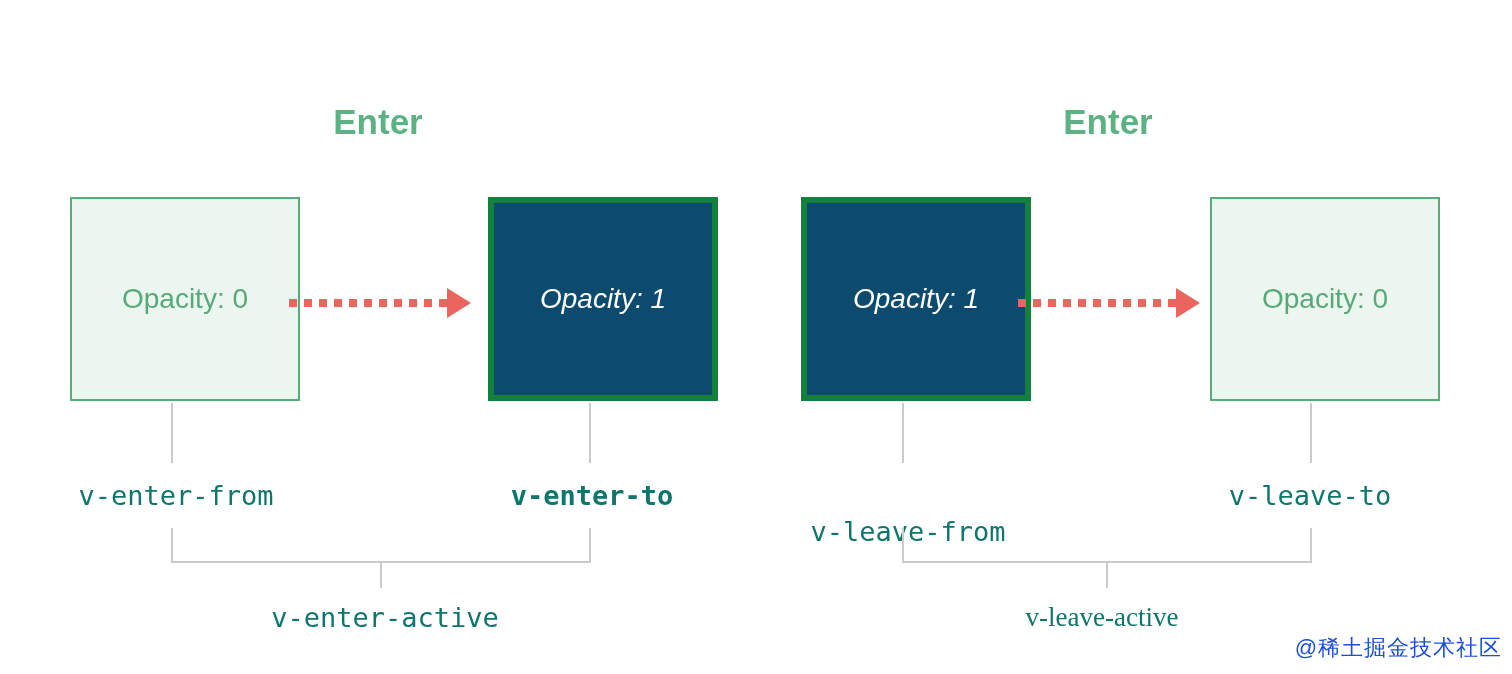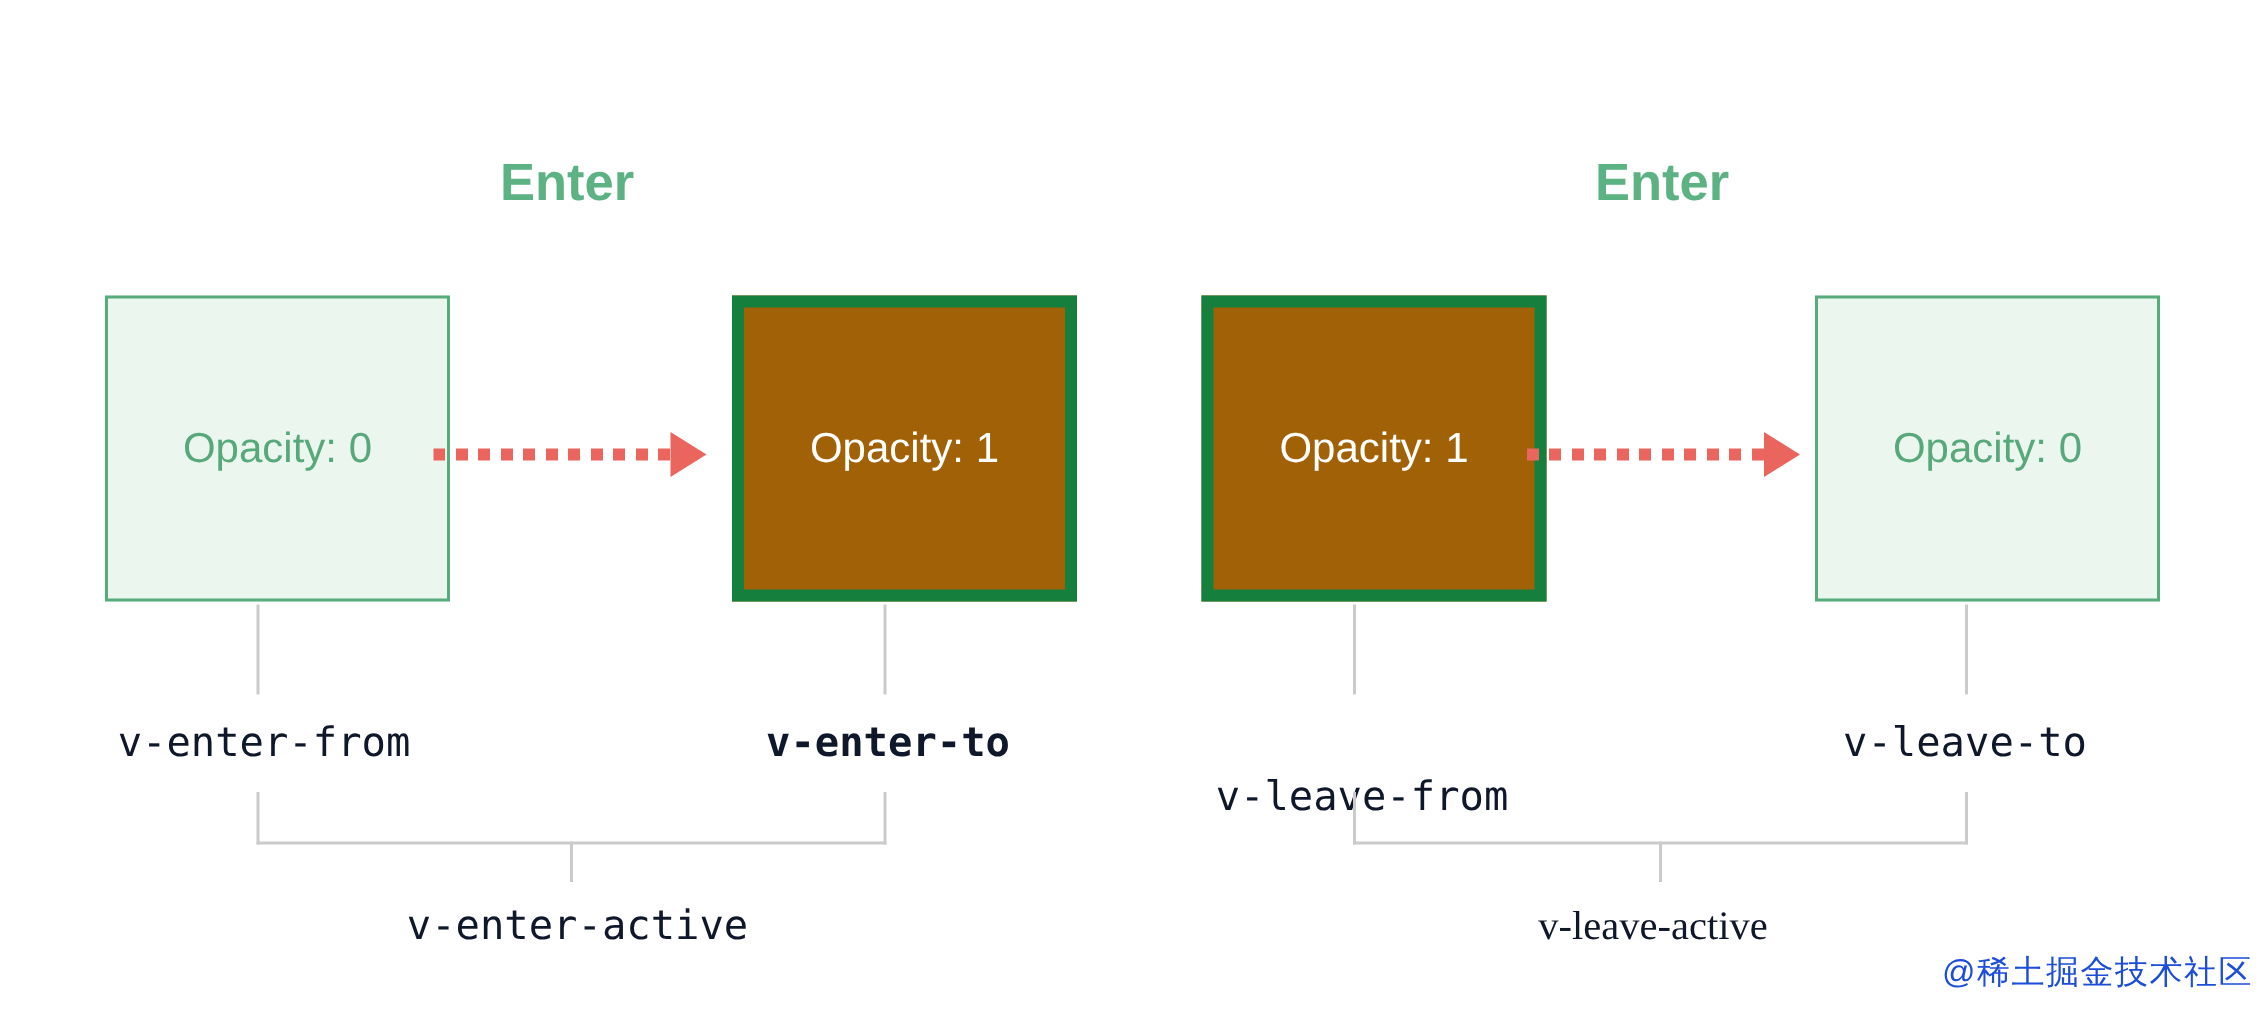--- a/index.html
+++ b/index.html
@@ -28,23 +28,24 @@
     align-items: center;
     justify-content: center;
     font-size: 28px;
   }
   .state-box.light {
     background: #ebf6ee;
     border: 2px solid #57ac7c;
     color: #57a87a;
   }
   .state-box.solid {
-    background: #a16207;
-    border: 8px solid #15803d;
+    background: #0c4a6e;
+    border: 6px solid #15803d;
     color: #ffffff;
+    font-style: italic;
   }
 
   
   .arrow-dashes {
     position: absolute;
     top: 299px;
     width: 158px;
     height: 8px;
     background: repeating-linear-gradient(90deg, #ea655e 0 8px, transparent 8px 15px);
   }
@@ -66,21 +67,21 @@
     height: 60px;
     background: #cbcbcb;
   }
 
   
   .class-label {
     position: absolute;
     transform: translateX(-50%);
     font-family: "DejaVu Sans Mono", "Liberation Mono", monospace;
     font-size: 27px;
-    color: #0f172a;
+    color: #0f766e;
     white-space: nowrap;
   }
   .class-label.row1 { top: 480px; }
   .class-label.row2 { top: 602px; }
 
   
   .bracket {
     position: absolute;
     top: 528px;
     height: 35px;

